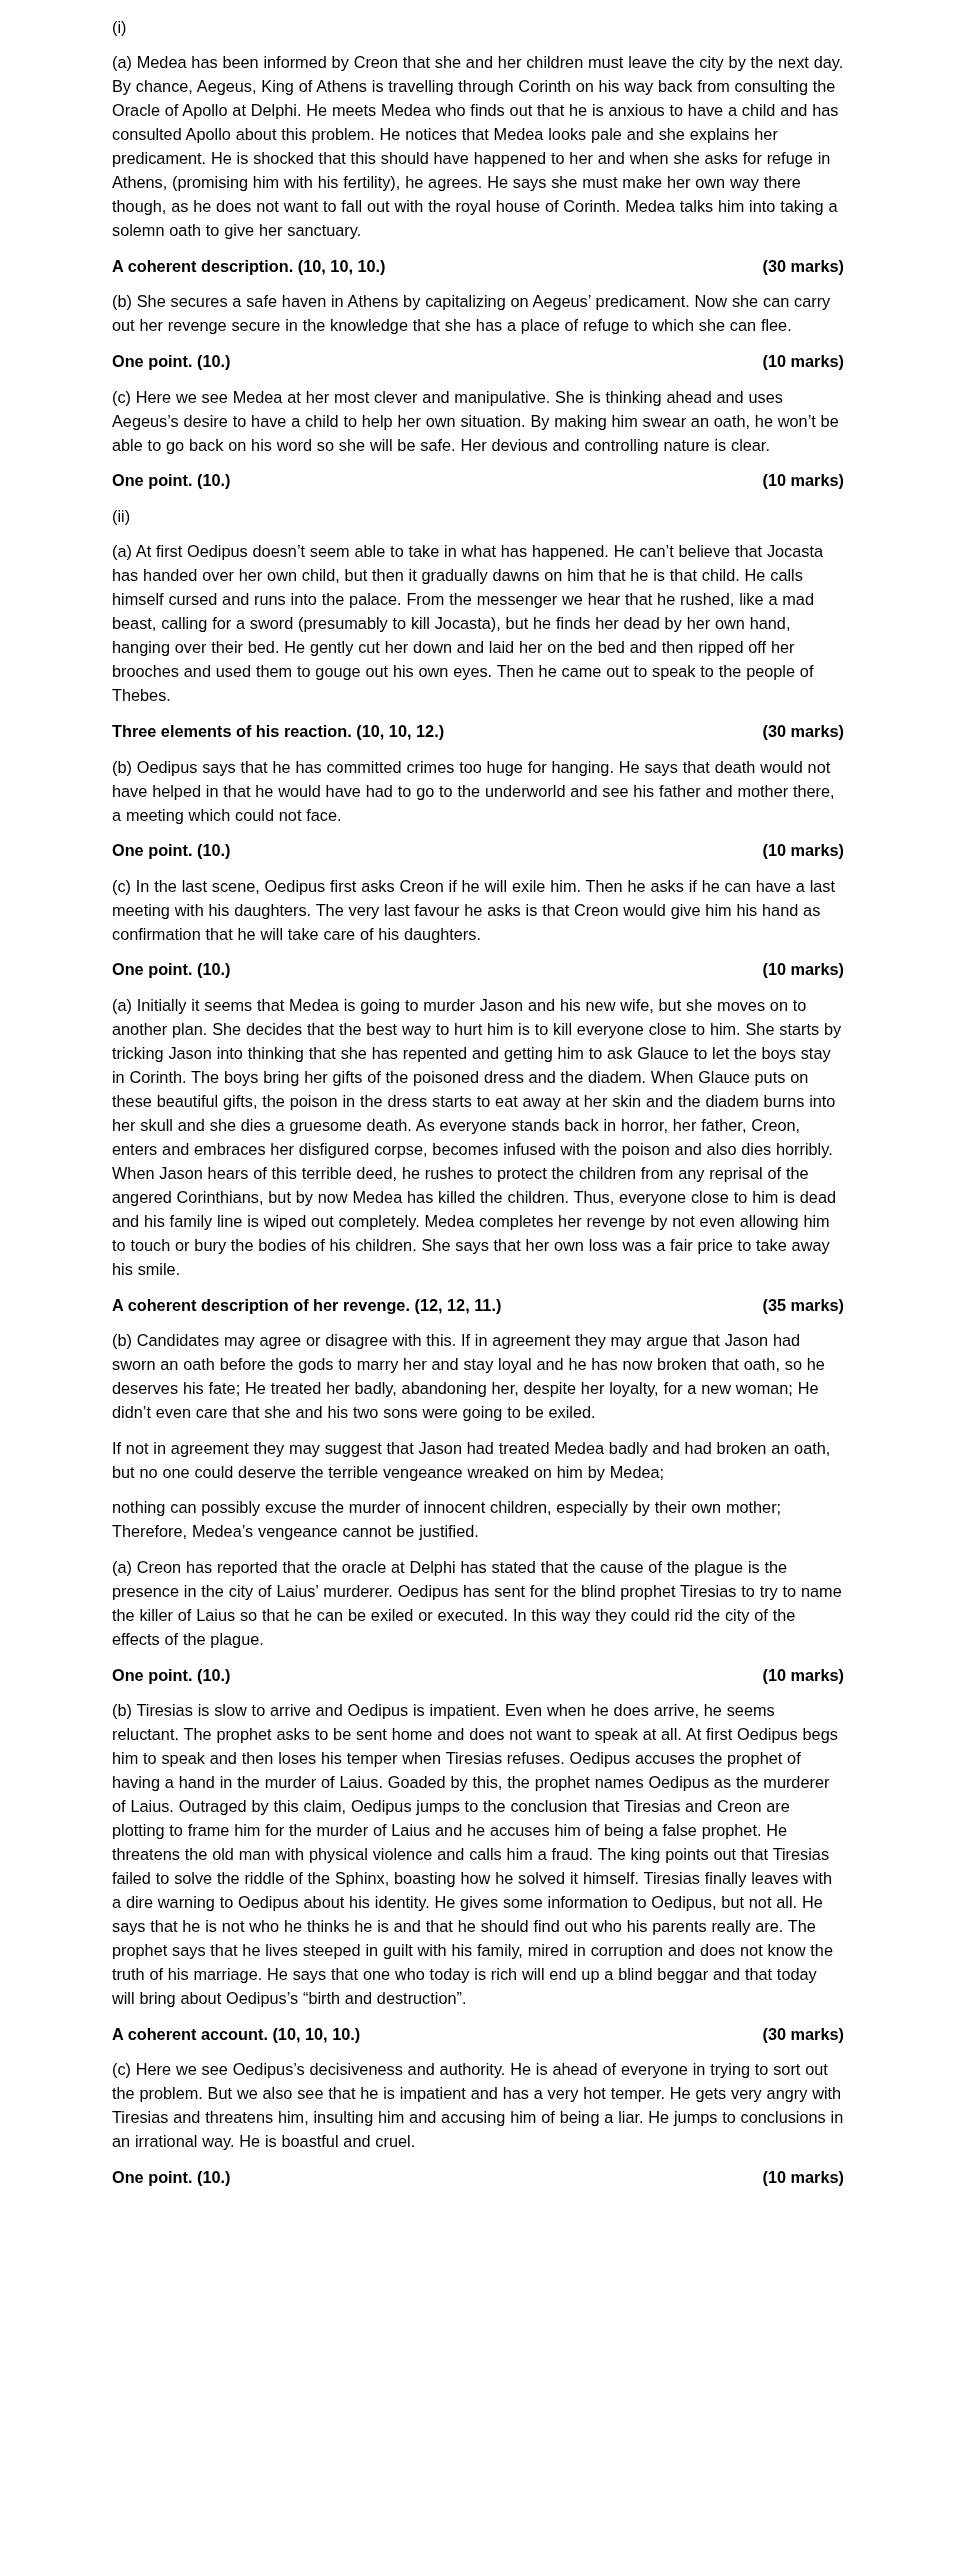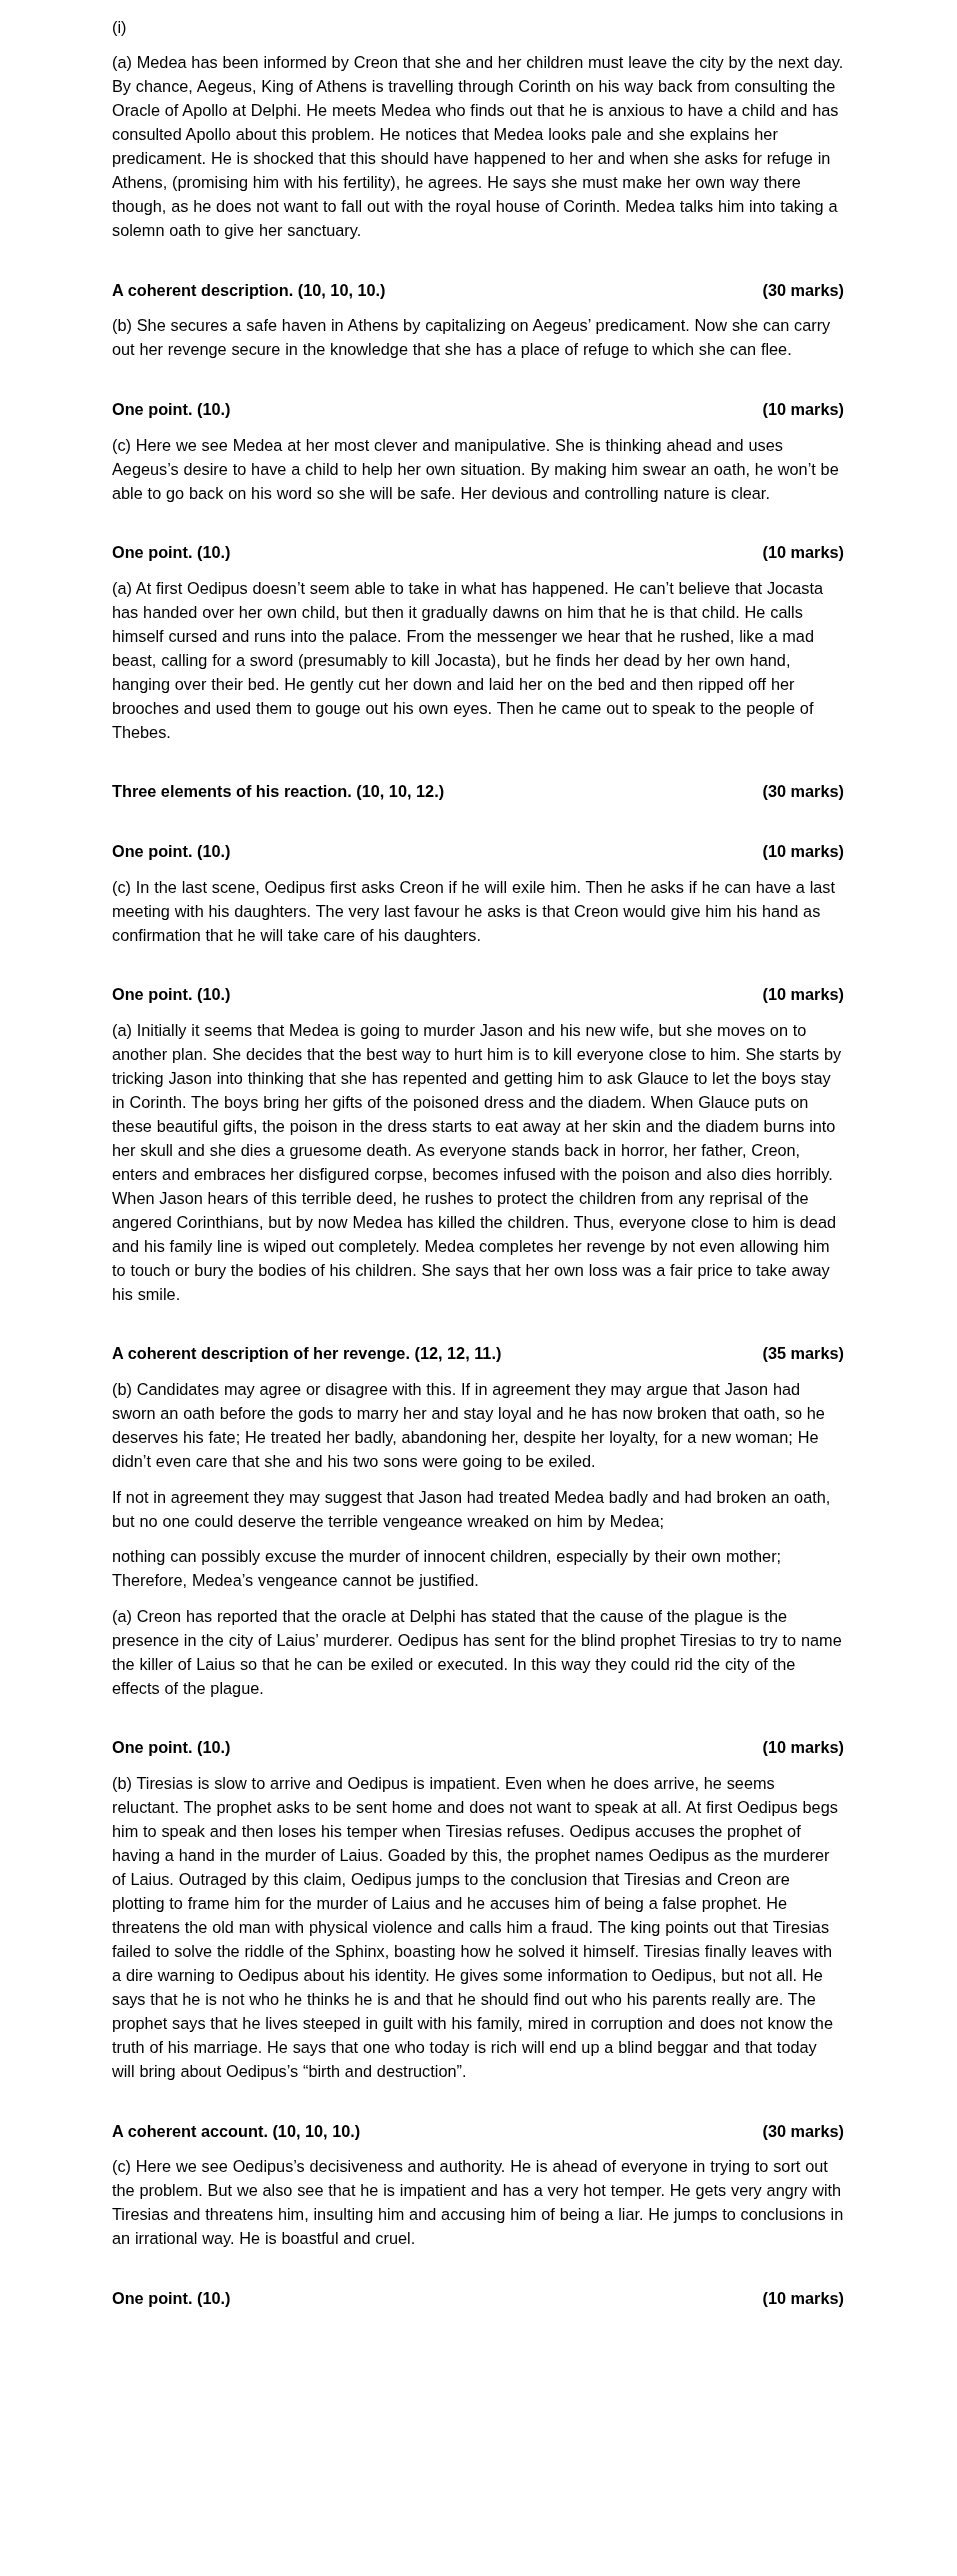--- a/index.html
+++ b/index.html
@@ -28,21 +28,21 @@
   }
   .marks-row {
     display: flex;
     justify-content: space-between;
     align-items: baseline;
     font-size: 16.3px;
     line-height: 24px;
     font-weight: bold;
     margin-bottom: 11.6px;
   }
-  .marks-left { text-align: right; margin-top: 24px; }
+  .marks-left { text-align: right; }
   .marks-right { text-align: left; white-space: nowrap; }
 </style>
 </head>
 <body>
 
 <div class="page">
 
   <p class="para label">(i)</p>
 
   <p class="para">(a) Medea has been informed by Creon that she and her children must leave the city by the next day.  By chance, Aegeus, King of Athens is travelling through Corinth on his way back from consulting the Oracle of Apollo at Delphi.  He meets Medea who finds out that he is anxious to have a child and has consulted Apollo about this problem.  He notices that Medea looks pale and she explains her predicament.  He is shocked that this should have happened to her and when she asks for refuge in Athens, (promising him with his fertility), he agrees.  He says she must make her own way there though, as he does not want to fall out with the royal house of Corinth.  Medea talks him into taking a solemn oath to give her sanctuary.</p>
@@ -59,28 +59,30 @@
     <span class="marks-right">(10 marks)</span>
   </div>
 
   <p class="para">(c) Here we see Medea at her most clever and manipulative.  She is thinking ahead and uses Aegeus’s desire to have a child to help her own situation.  By making him swear an oath, he won’t be able to go back on his word so she will be safe.  Her devious and controlling nature is clear.</p>
 
   <div class="marks-row">
     <span class="marks-left">One point. (10.)</span>
     <span class="marks-right">(10 marks)</span>
   </div>
 
+  <p class="para label">(ii)</p>
 
   <p class="para">(a)  At first Oedipus doesn’t seem able to take in what has happened.  He can’t believe that Jocasta has handed over her own child, but then it gradually dawns on him that he is that child. He calls himself cursed and runs into the palace.  From the messenger we hear that he rushed, like a mad beast, calling for a sword (presumably to kill Jocasta), but he finds her dead by her own hand, hanging over their bed.  He gently cut her down and laid her on the bed and then ripped off her brooches and used them to gouge out his own eyes.  Then he came out to speak to the people of Thebes.</p>
 
   <div class="marks-row">
     <span class="marks-left">Three elements of his reaction. (10, 10, 12.)</span>
     <span class="marks-right">(30 marks)</span>
   </div>
 
+  <p class="para">(b) Oedipus says that he has committed crimes too huge for hanging.  He says that death would not have helped in that he would have had to go to the underworld and see his father and mother there, a meeting which could not face.</p>
 
   <div class="marks-row">
     <span class="marks-left">One point. (10.)</span>
     <span class="marks-right">(10 marks)</span>
   </div>
 
   <p class="para">(c) In the last scene, Oedipus first asks Creon if he will exile him.  Then he asks if he can have a last meeting with his daughters.  The very last favour he asks is that Creon would give him his hand as confirmation that he will take care of his daughters.</p>
 
   <div class="marks-row">
     <span class="marks-left">One point. (10.)</span>

